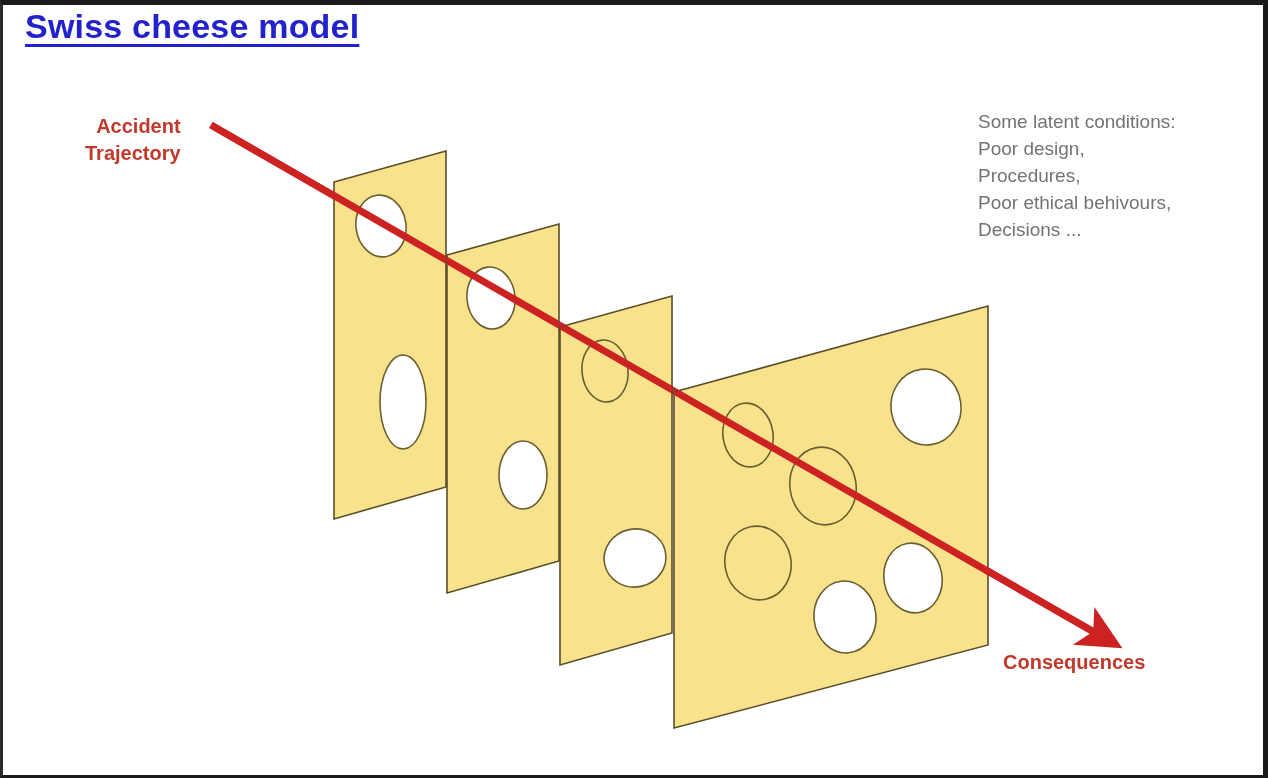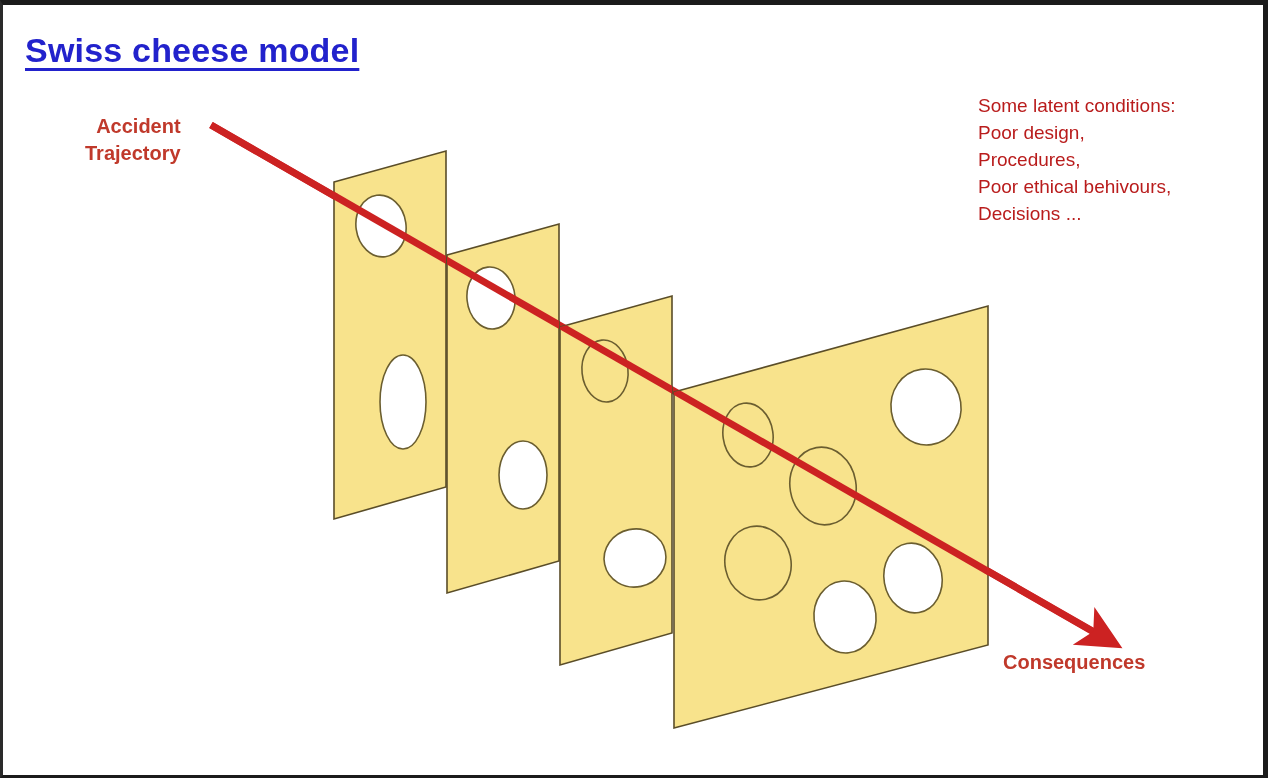--- a/index.html
+++ b/index.html
@@ -26,21 +26,21 @@
   #canvas {
     position: absolute;
     left: 0;
     top: 0;
     width: 1268px;
     height: 778px;
   }
   .title {
     position: absolute;
     left: 22px;
-    top: 26px;
+    top: 2px;
     font-size: 34px;
     font-weight: 600;
     color: #2222cc;
     text-decoration: underline;
     text-underline-offset: 6px;
     text-decoration-thickness: 3px;
     letter-spacing: 0.2px;
     white-space: nowrap;
   }
   .label-red {
@@ -56,22 +56,22 @@
     top: 108px;
     text-align: right;
   }
   #consequences-label {
     left: 1000px;
     top: 644px;
   }
   #latent-conditions {
     position: absolute;
     left: 975px;
-    top: 88px;
-    color: #b91c1c;
+    top: 104px;
+    color: #737373;
     font-size: 19px;
     line-height: 1.42;
     white-space: pre-line;
   }
 </style>
 </head>
 <body>
 
 <div id="slide">
 

